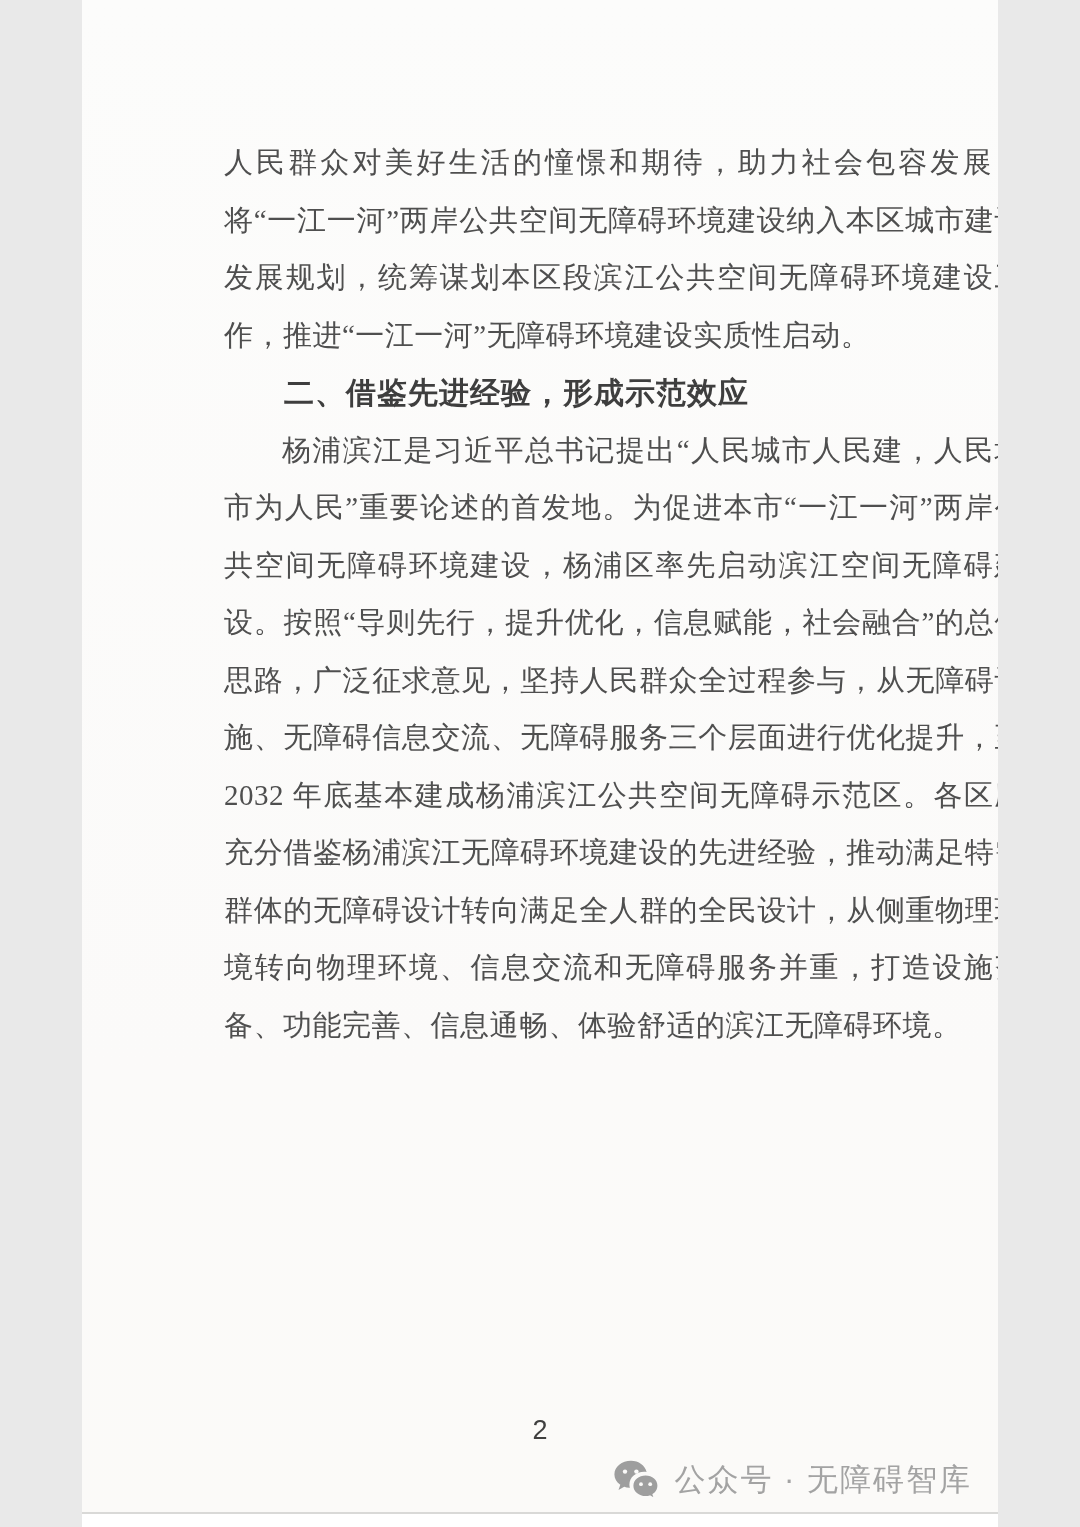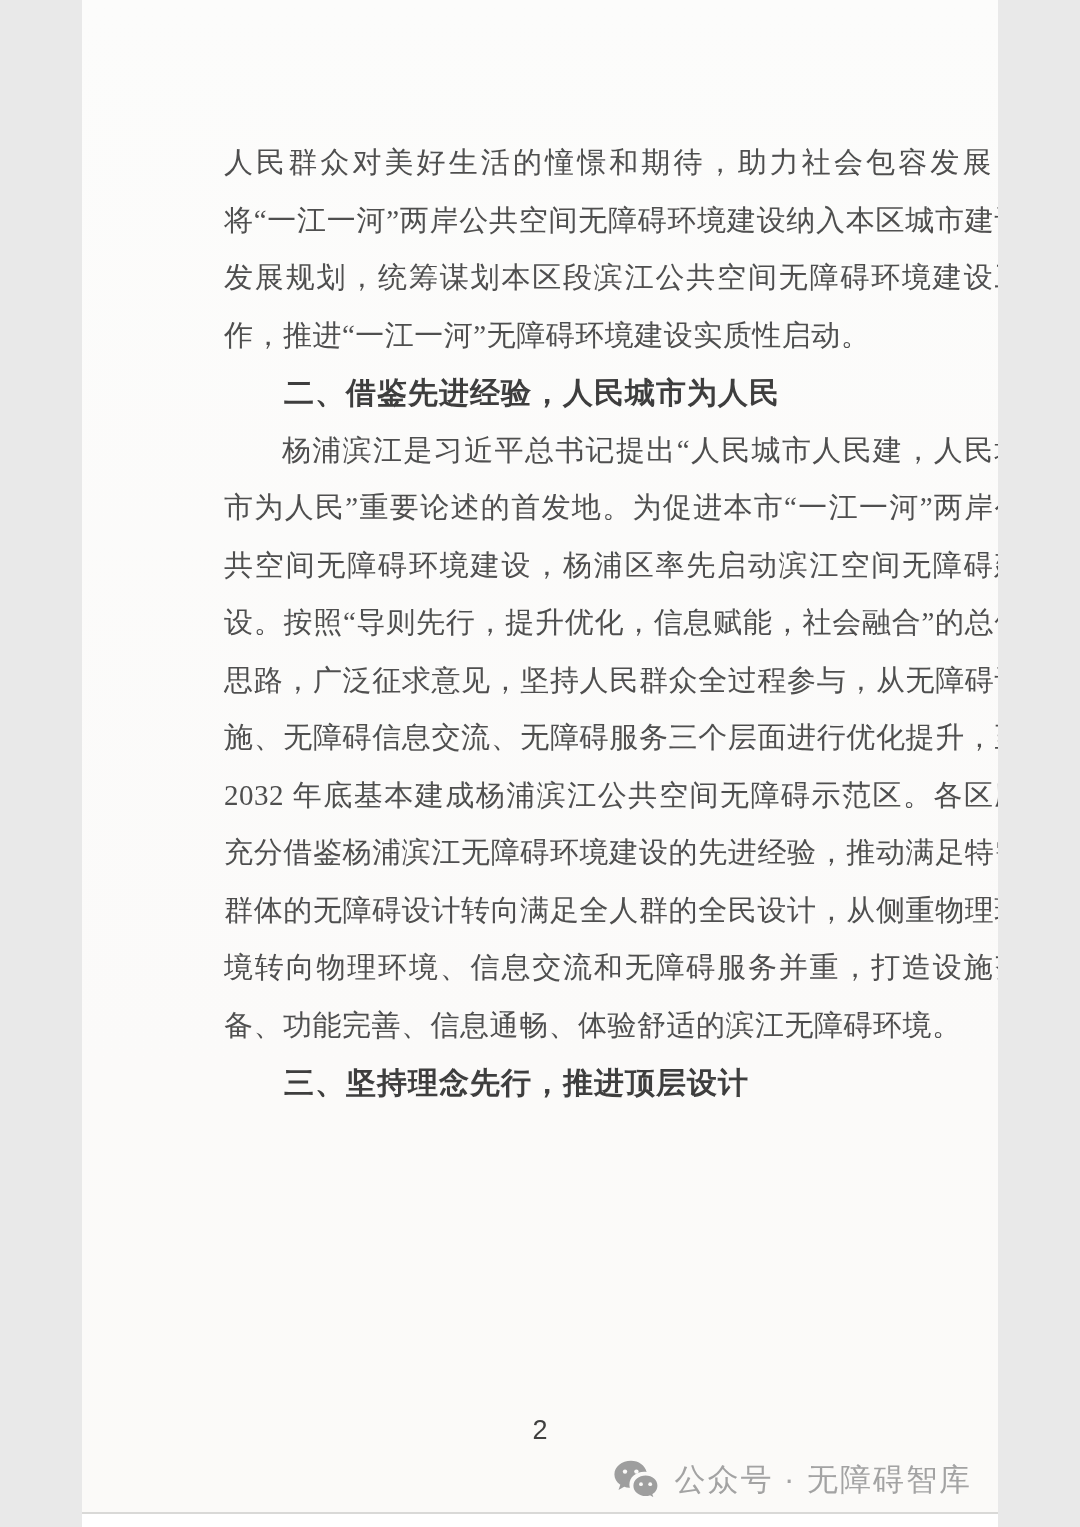--- a/index.html
+++ b/index.html
@@ -90,25 +90,24 @@
   }
 </style>
 </head>
 <body>
 
 <div class="page">
 
   <div class="content">
     <p class="no-indent">人民群众对美好生活的憧憬和期待，助力社会包容发展，将“一江一河”两岸公共空间无障碍环境建设纳入本区城市建设发展规划，统筹谋划本区段滨江公共空间无障碍环境建设工作，推进“一江一河”无障碍环境建设实质性启动。</p>
 
-    <h2>二、借鉴先进经验，人民城市为人民</h2>
+    <h2>二、借鉴先进经验，形成示范效应</h2>
 
     <p>杨浦滨江是习近平总书记提出“人民城市人民建，人民城市为人民”重要论述的首发地。为促进本市“一江一河”两岸公共空间无障碍环境建设，杨浦区率先启动滨江空间无障碍建设。按照“导则先行，提升优化，信息赋能，社会融合”的总体思路，广泛征求意见，坚持人民群众全过程参与，从无障碍设施、无障碍信息交流、无障碍服务三个层面进行优化提升，至 2032 年底基本建成杨浦滨江公共空间无障碍示范区。各区应充分借鉴杨浦滨江无障碍环境建设的先进经验，推动满足特需群体的无障碍设计转向满足全人群的全民设计，从侧重物理环境转向物理环境、信息交流和无障碍服务并重，打造设施齐备、功能完善、信息通畅、体验舒适的滨江无障碍环境。</p>
 
-    <h2>三、坚持理念先行，推进顶层设计</h2>
 
   </div>
 
   <div class="page-number">2</div>
 
   <div class="watermark">
     <span class="wx-icon">
       <svg width="46" height="40" viewBox="0 0 46 40" xmlns="http://www.w3.org/2000/svg">
         <path fill="#9e9e9e" d="M17 0.8C7.8 0.8 0.4 6.9 0.4 14.4c0 4.2 2.3 7.9 5.9 10.4l-1.8 5.2 5.7-3.2c1.6.5 3.3.9 5.1.9h.6c-.3-1-.5-2.1-.5-3.2 0-7 6.6-12.7 14.7-12.7.9 0 1.7.1 2.5.2C31.1 5.4 24.7 0.8 17 0.8z"></path>
         <circle fill="#fbfaf9" cx="11" cy="11.6" r="2.2"></circle>

